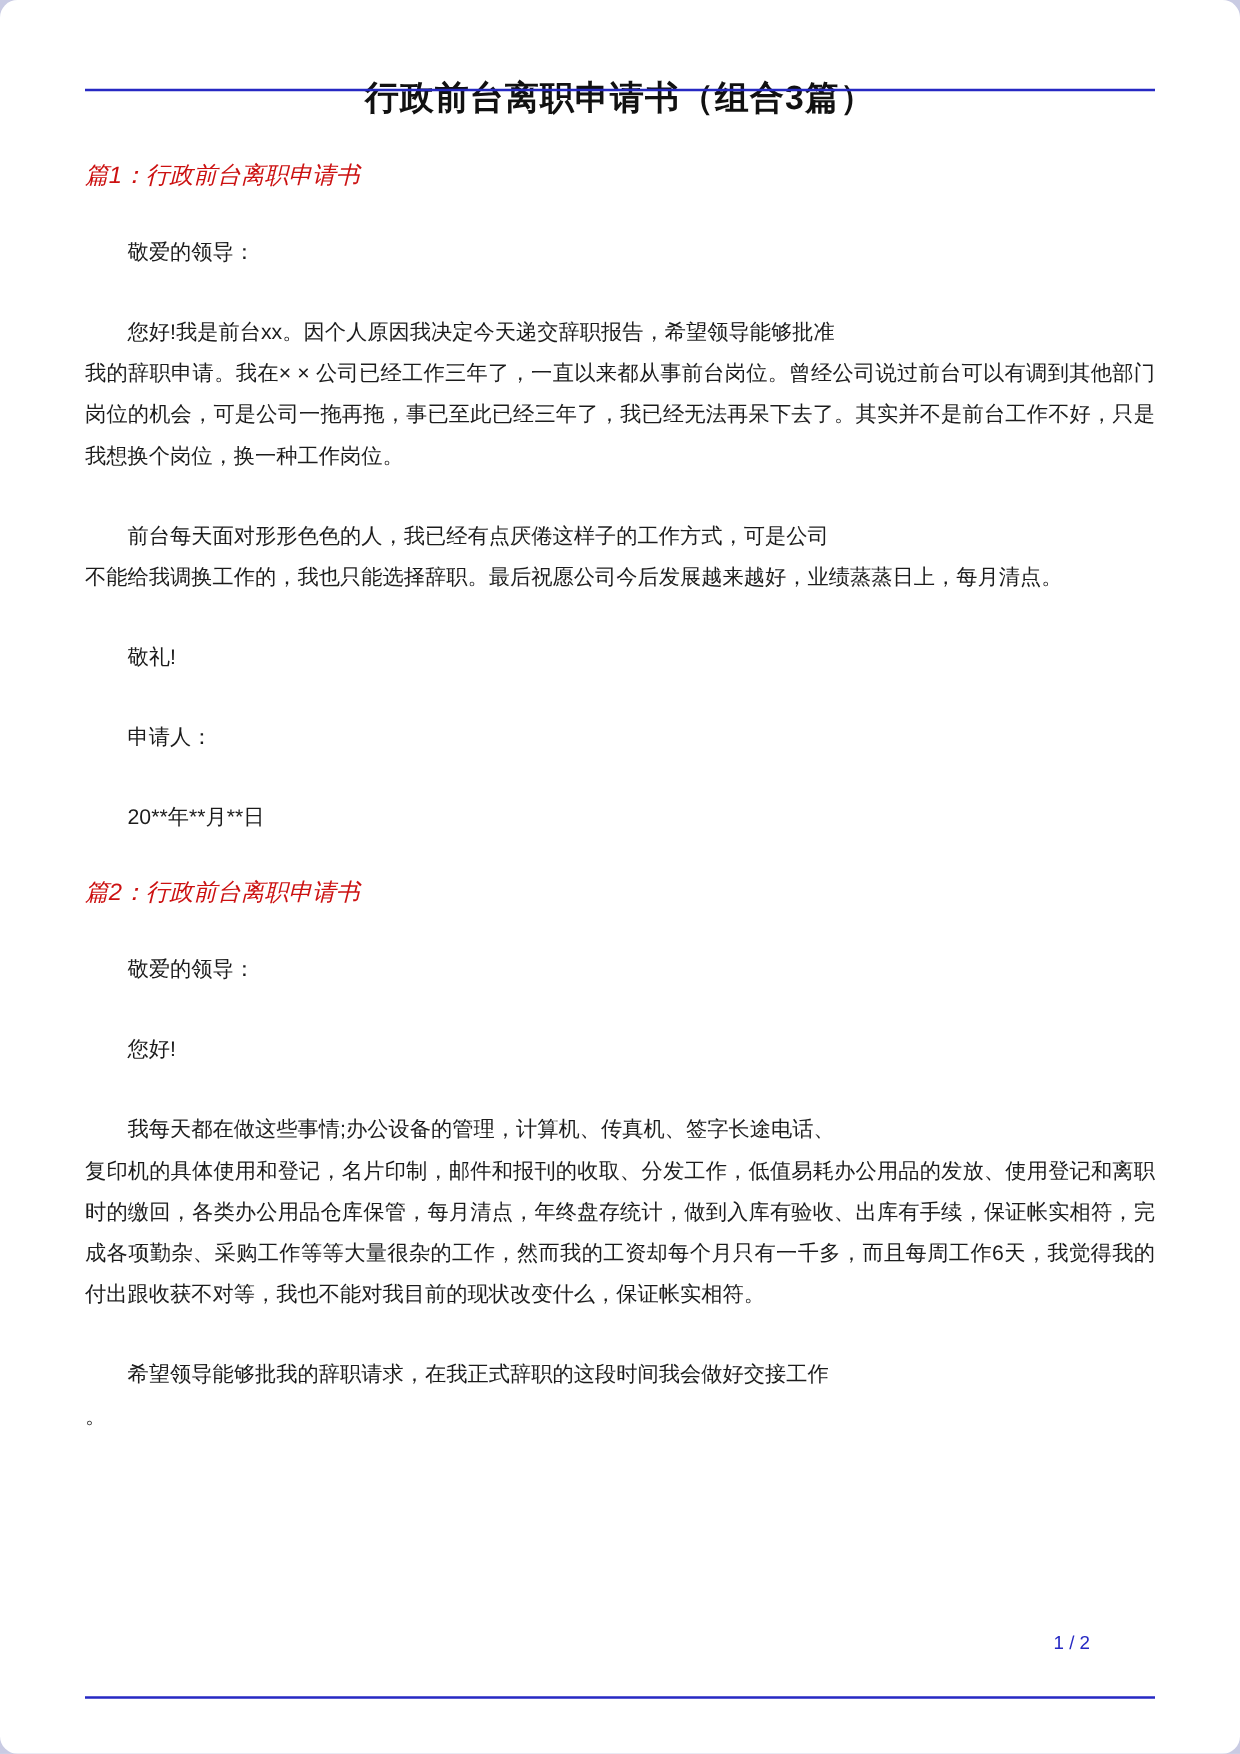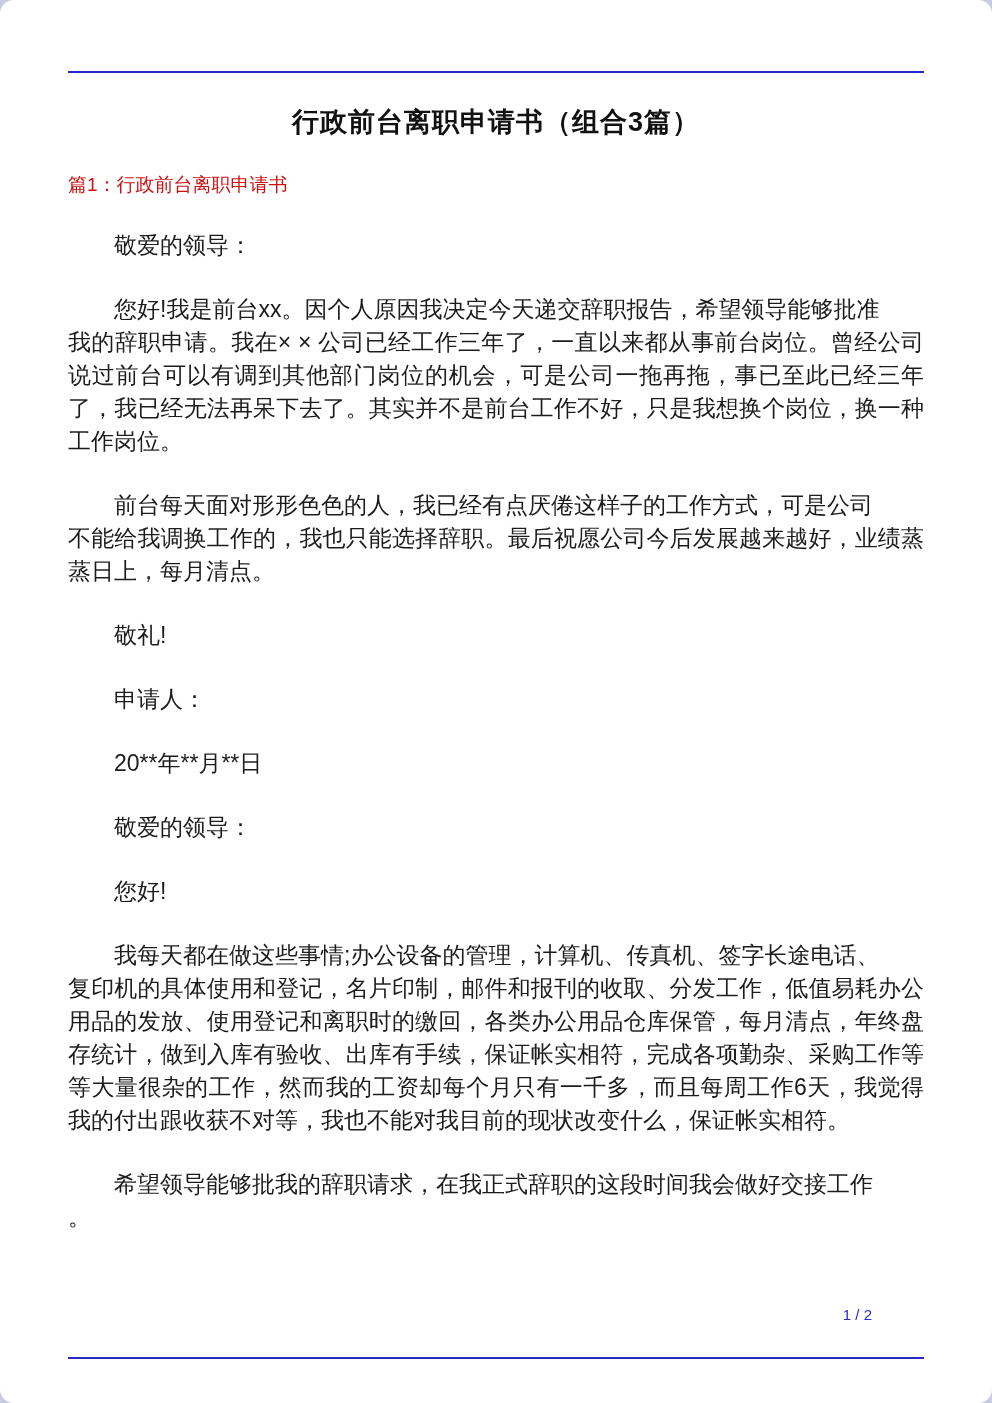--- a/index.html
+++ b/index.html
@@ -21,41 +21,42 @@
   }
   .top-rule {
     position: absolute;
     top: 71px;
     left: 68px;
     right: 68px;
     height: 2px;
     background: var(--accent, #2629c3);
   }
   .content {
-    padding: 104px 68px 0 68px;
+    padding: 60px 68px 0 68px;
   }
   .doc-title {
     margin: 0;
     font-size: 27px;
     line-height: 36px;
     font-weight: 600;
     text-align: center;
     color: #111111;
     letter-spacing: 1px;
   }
   .section-heading {
     margin: 32px 0 24px 0;
     font-size: 19px;
     line-height: 26px;
     font-weight: 500;
     color: var(--heading, #cc1111);
+    font-style: italic;
   }
   .para {
     margin: 31px 0;
-    font-size: 23px;
+    font-size: 17px;
     line-height: 33px;
     text-indent: 2em;
     text-align: justify;
     white-space: pre-line;
     color: #1c1c1c;
   }
   .bottom-rule {
     position: absolute;
     left: 68px;
     right: 68px;
@@ -82,20 +83,21 @@
     <div>
         <h2 class="section-heading">篇1：行政前台离职申请书</h2>
         <p class="para">敬爱的领导：</p>
         <p class="para">您好!我是前台xx。因个人原因我决定今天递交辞职报告，希望领导能够批准
 我的辞职申请。我在× × 公司已经工作三年了，一直以来都从事前台岗位。曾经公司说过前台可以有调到其他部门岗位的机会，可是公司一拖再拖，事已至此已经三年了，我已经无法再呆下去了。其实并不是前台工作不好，只是我想换个岗位，换一种工作岗位。</p>
         <p class="para">前台每天面对形形色色的人，我已经有点厌倦这样子的工作方式，可是公司
 不能给我调换工作的，我也只能选择辞职。最后祝愿公司今后发展越来越好，业绩蒸蒸日上，每月清点。</p>
         <p class="para">敬礼!</p>
         <p class="para">申请人：</p>
         <p class="para">20**年**月**日</p>
+        <h2 class="section-heading">篇2：行政前台离职申请书</h2>
         <p class="para">敬爱的领导：</p>
         <p class="para">您好!</p>
         <p class="para">我每天都在做这些事情;办公设备的管理，计算机、传真机、签字长途电话、
 复印机的具体使用和登记，名片印制，邮件和报刊的收取、分发工作，低值易耗办公用品的发放、使用登记和离职时的缴回，各类办公用品仓库保管，每月清点，年终盘存统计，做到入库有验收、出库有手续，保证帐实相符，完成各项勤杂、采购工作等等大量很杂的工作，然而我的工资却每个月只有一千多，而且每周工作6天，我觉得我的付出跟收获不对等，我也不能对我目前的现状改变什么，保证帐实相符。</p>
         <p class="para">希望领导能够批我的辞职请求，在我正式辞职的这段时间我会做好交接工作
 。</p>
       </div>
   </div>
   <div class="bottom-rule"></div>
   <div class="page-number">1 / 2</div>

